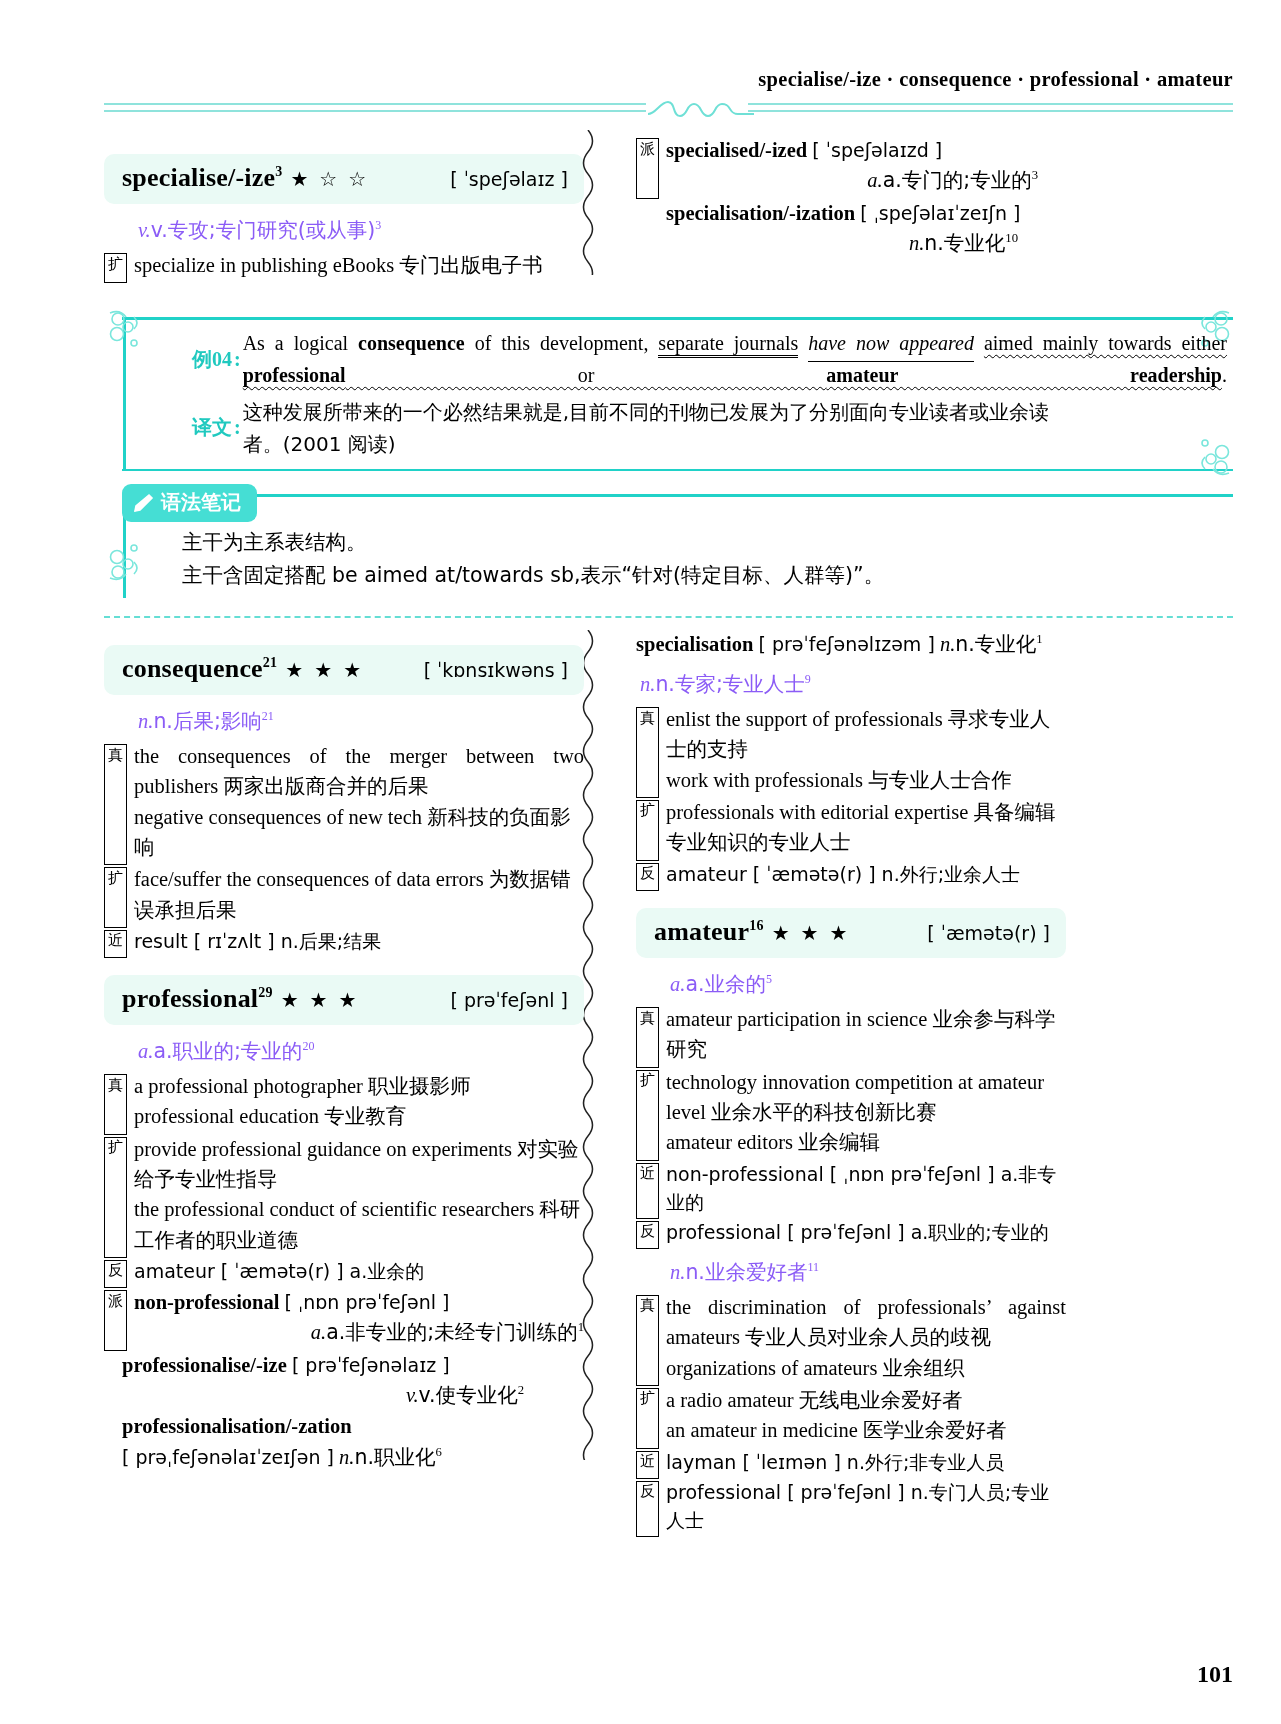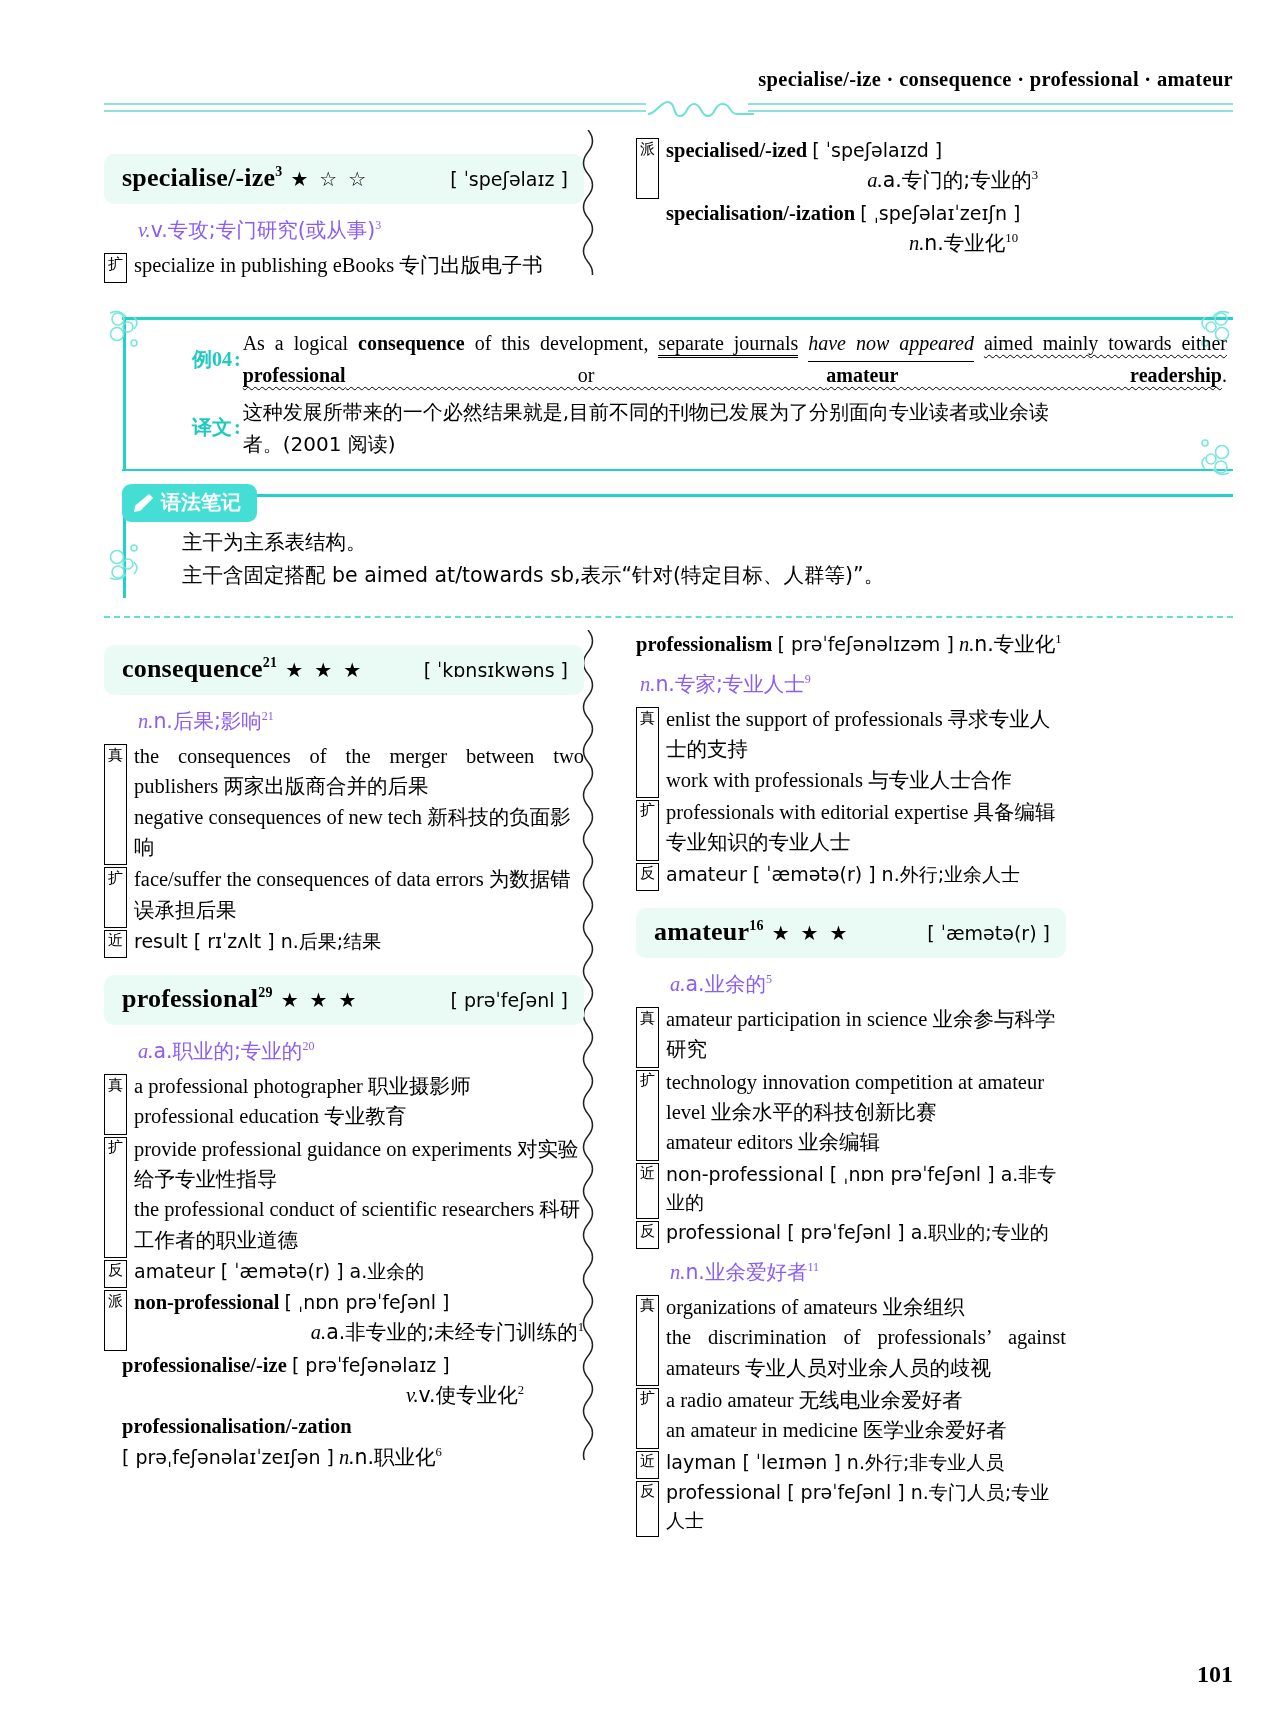--- a/index.html
+++ b/index.html
@@ -355,21 +355,21 @@
     <b class="bold">professionalisation/-zation</b>
     <div>
       <span class="ipa">[ prəˌfeʃənəlaɪˈzeɪʃən ]</span>
       <i>n.</i><span class="cn">n.职业化</span><sup>6</sup>
     </div>
   </div>
 </div>
 
 <div class="col-right" style="top:630px; width:430px;">
   <div style="font-size:20.5px;">
-    <b class="bold">professionalism</b>
+    <b class="bold">specialisation</b>
     <span class="ipa">[ prəˈfeʃənəlɪzəm ]</span>
     <i>n.</i><span class="cn">n.专业化</span><sup>1</sup>
   </div>
   <div class="defline" style="margin-left:4px;">
     <i>n.</i><span class="cn">n.专家;专业人士</span><sup>9</sup>
   </div>
 
   <div class="entry-row">
     <span class="tag">真</span>
     <span class="body">
@@ -421,22 +421,22 @@
     <span class="body ipa">professional [ prəˈfeʃənl ] a.职业的;专业的</span>
   </div>
 
   <div class="defline">
     <i>n.</i><span class="cn">n.业余爱好者</span><sup>11</sup>
   </div>
 
   <div class="entry-row">
     <span class="tag">真</span>
     <span class="body">
+      <span class="sub just">the discrimination of professionals’ against amateurs 专业人员对业余人员的歧视</span>
       <span class="sub">organizations of amateurs 业余组织</span>
-      <span class="sub just">the discrimination of professionals’ against amateurs 专业人员对业余人员的歧视</span>
     </span>
   </div>
   <div class="entry-row">
     <span class="tag">扩</span>
     <span class="body">
       <span class="sub">a radio amateur 无线电业余爱好者</span>
       <span class="sub">an amateur in medicine 医学业余爱好者</span>
     </span>
   </div>
   <div class="entry-row">

